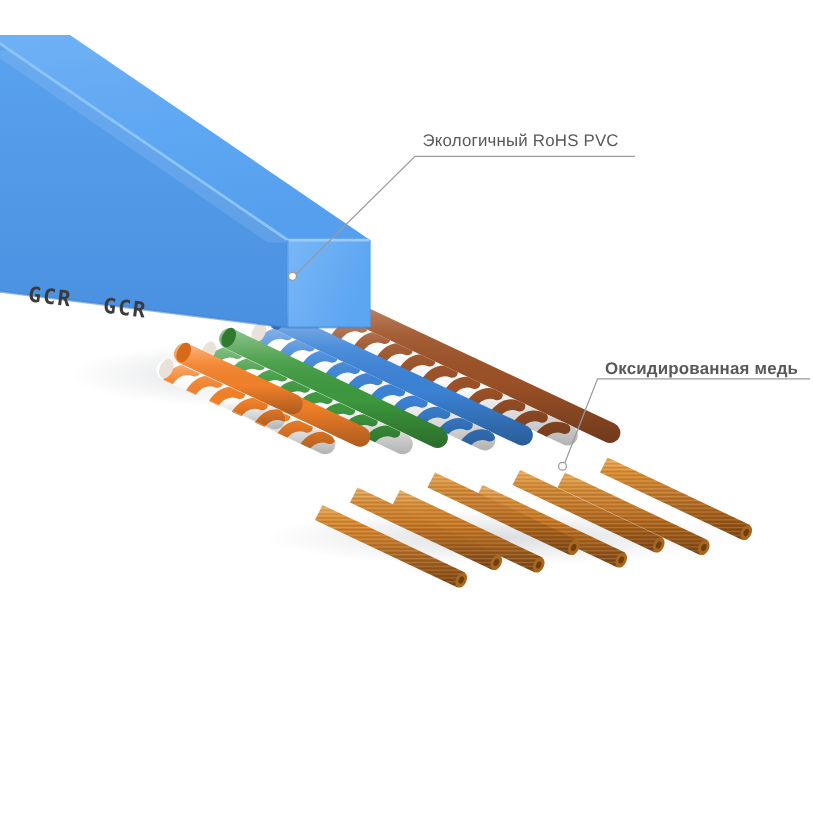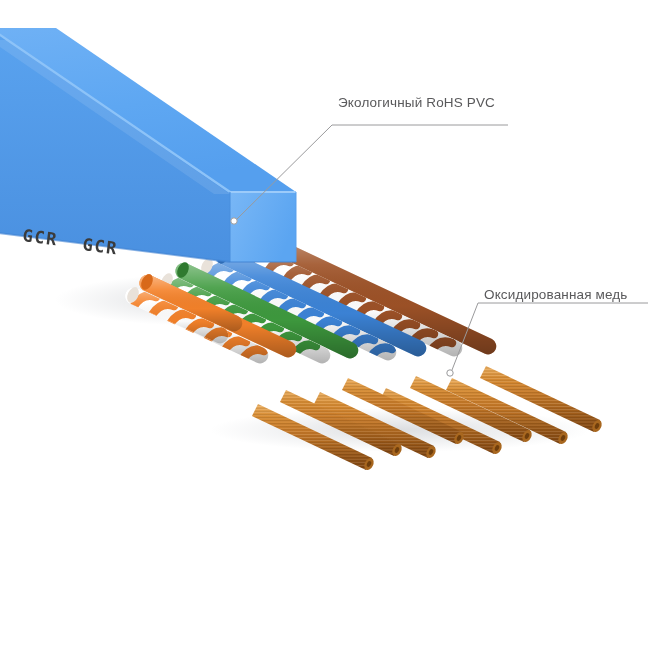--- a/index.html
+++ b/index.html
@@ -8,22 +8,22 @@
   #stage{position:relative;width:650px;height:650px;background:#fff;}
   #scene{position:absolute;inset:0;}
   .callout-text{
     position:absolute;
     font-family:"Liberation Sans","DejaVu Sans",sans-serif;
     font-size:13.5px;
     color:#59595b;
     white-space:nowrap;
     letter-spacing:.15px;
   }
-  #lbl-pvc{left:338px;top:95px;}
-  #lbl-copper{left:484px;top:287px;}
+  #lbl-pvc{left:338px;top:105px;}
+  #lbl-copper{left:484px;top:287px;font-weight:bold;}
 </style>
 </head>
 <body>
 
 <div id="stage">
 
   <svg id="scene" viewBox="0 0 650 650" width="650" height="650">
     <defs>
 
       <linearGradient id="gJacketTop" x1="0" y1="0" x2="0.25" y2="1">

